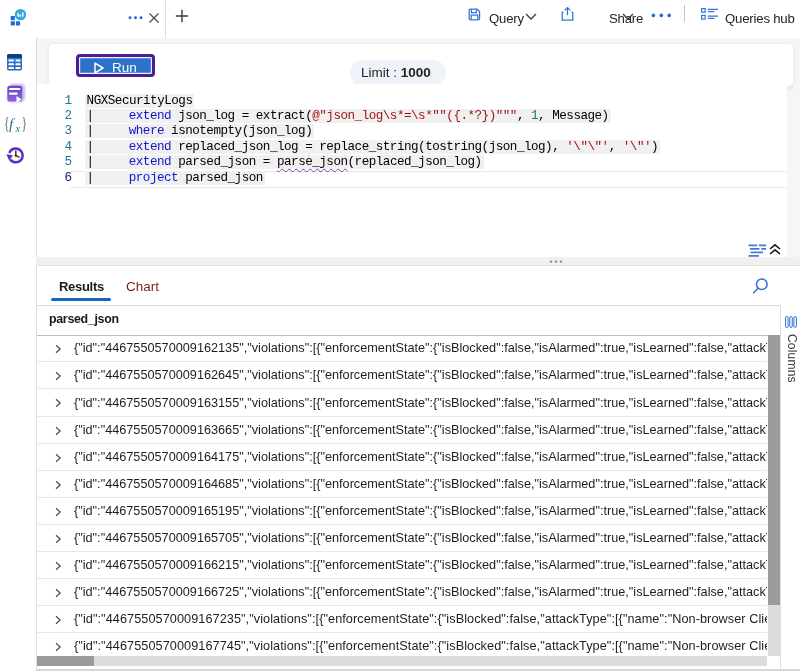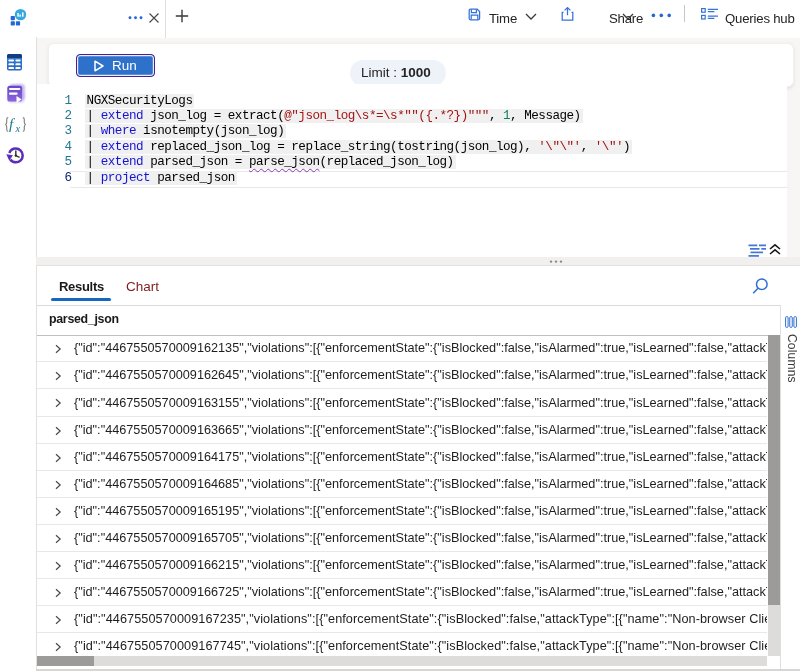--- a/index.html
+++ b/index.html
@@ -7,32 +7,32 @@
   .abs{position:absolute;}
   
   #topbar{left:0;top:0;width:800px;height:38px;background:#fff;}
   #tab{left:0;top:0;width:165px;height:38px;background:#fff;border-right:1px solid #e1dfdd;}
   #tabtitle{left:33px;top:0;height:37px;line-height:37px;font-size:14px;letter-spacing:-0.2px;font-weight:bold;color:#1b1a19;}
   .tblbl{top:0;height:37px;line-height:37px;font-size:13.2px;letter-spacing:-0.2px;color:#242424;white-space:nowrap;}
   
   #sidebar{left:0;top:37px;width:36px;height:634px;background:#fff;border-right:1px solid #e1dfdd;}
   
   #card{left:48px;top:43px;width:746px;height:44px;background:#fff;border-radius:6px;border:1px solid #f1f0ef;box-shadow:0 1.6px 3.6px rgba(0,0,0,.08);box-sizing:border-box;}
-  #runbtn{left:76px;top:54px;width:79px;height:23px;background:#2e71ca;border:1px solid #4c1d95;box-shadow:inset 0 0 0 1.2px #e6eefa;border-radius:4px;box-sizing:border-box;color:#fff;font-size:13.5px;text-align:center;line-height:21px;}
+  #runbtn{left:76px;top:54px;width:79px;height:23px;background:#2e71ca;border:3px solid #4c1d95;box-shadow:inset 0 0 0 1.2px #e6eefa;border-radius:4px;box-sizing:border-box;color:#fff;font-size:13.5px;text-align:center;line-height:21px;}
   .pill{height:26px;border-radius:13px;background:#eef3fa;font-size:13.5px;line-height:26px;color:#242424;white-space:nowrap;}
   #pill1{left:163px;top:55px;width:177px;text-align:left;padding-left:10px;box-sizing:border-box;}
   #pill2{left:350px;top:60px;width:96px;padding-left:11px;box-sizing:border-box;}
   #kql{left:674px;top:55px;width:111px;height:22px;border:1px solid #8a8886;border-radius:2px;box-sizing:border-box;font-size:13px;color:#242424;line-height:20px;padding-left:10px;background:#fff;}
   
   #editor{left:37px;top:84px;width:750px;height:173px;background:#fff;overflow:hidden;}
   #curline{left:33px;top:86.6px;width:717px;height:15.3px;border-top:1px solid #e8e8e8;border-bottom:1px solid #e8e8e8;}
   #gutter{left:0px;top:9.8px;width:34.5px;text-align:right;font-family:"Liberation Mono",monospace;font-size:12.6px;letter-spacing:-0.5px;line-height:15.35px;color:#237893;}
   #code{left:49.6px;top:9.8px;font-family:"Liberation Mono",monospace;font-size:12.6px;letter-spacing:-0.5px;line-height:15.35px;color:#000;white-space:pre;}
   #code span.hl{background:#f0f0f0;padding:0 2px 0 1.5px;margin-left:-1.5px;}
-  .kw{color:#1414d2;}
+  .kw{color:#1414d2;margin-left:28px;}
   .st{color:#a31515;}
   .nu{color:#098658;}
   .sq{text-decoration:underline wavy #8a3bb0 1px;text-underline-offset:3px;text-decoration-skip-ink:none;}
   
   #splitter{left:36px;top:257px;width:764px;height:9px;background:#f1f0ef;border-bottom:1px solid #e3e2e1;box-sizing:border-box;}
   
   #results{left:36px;top:266px;width:764px;height:405px;background:#fff;}
   #tabResults{left:23px;top:13px;font-size:13px;letter-spacing:-0.3px;font-weight:bold;color:#1b1a19;text-align:right;}
   #tabChart{left:90px;top:13px;font-size:13.5px;color:#7f1d1d;}
   #tabline{left:15px;top:31.5px;width:60px;height:3px;background:#1568bd;border-radius:2px;}
@@ -78,21 +78,21 @@
   </svg>
   <svg class="abs" style="left:175px;top:9px" width="14" height="14" viewBox="0 0 14 14">
     <path d="M7 0.8 V13.2 M0.8 7 H13.2" stroke="#3b3a39" stroke-width="1.4"></path>
   </svg>
 
   <svg class="abs" style="left:468px;top:7.5px" width="13" height="13" viewBox="0 0 13 13">
     <path d="M1.2 2.4 a1.2 1.2 0 0 1 1.2 -1.2 h6.8 l2.4 2.4 v7 a1.2 1.2 0 0 1 -1.2 1.2 h-8 a1.2 1.2 0 0 1 -1.2 -1.2 z" fill="none" stroke="#3573d9" stroke-width="1.25"></path>
     <path d="M3.4 1.5 v3 h5 v-3" fill="none" stroke="#3573d9" stroke-width="1.25"></path>
     <path d="M3.2 11.6 v-4.4 h6.6 v4.4" fill="none" stroke="#3573d9" stroke-width="1.25"></path>
   </svg>
-  <div class="abs tblbl" style="left:489px;">Time</div>
+  <div class="abs tblbl" style="left:489px;">Query</div>
   <svg class="abs chev" style="left:525px;top:13px" width="12" height="7" viewBox="0 0 12 7">
     <path d="M1 1 L6 6 L11 1" fill="none" stroke="#3b3a39" stroke-width="1.3"></path>
   </svg>
   <svg class="abs" style="left:561px;top:7px" width="13" height="14" viewBox="0 0 13 14">
     <path d="M6.5 0.8 V8.2 M3.6 3.4 L6.5 0.6 L9.4 3.4" fill="none" stroke="#3573d9" stroke-width="1.25"></path>
     <path d="M2.5 5.4 h-1.3 v7.6 h10.6 v-7.6 h-1.3" fill="none" stroke="#3573d9" stroke-width="1.25"></path>
   </svg>
   <div class="abs tblbl" style="left:609px;">Share</div>
   <svg class="abs chev" style="left:622px;top:13px" width="12" height="7" viewBox="0 0 12 7">
     <path d="M1 1 L6 6 L11 1" fill="none" stroke="#3b3a39" stroke-width="1.3"></path>

